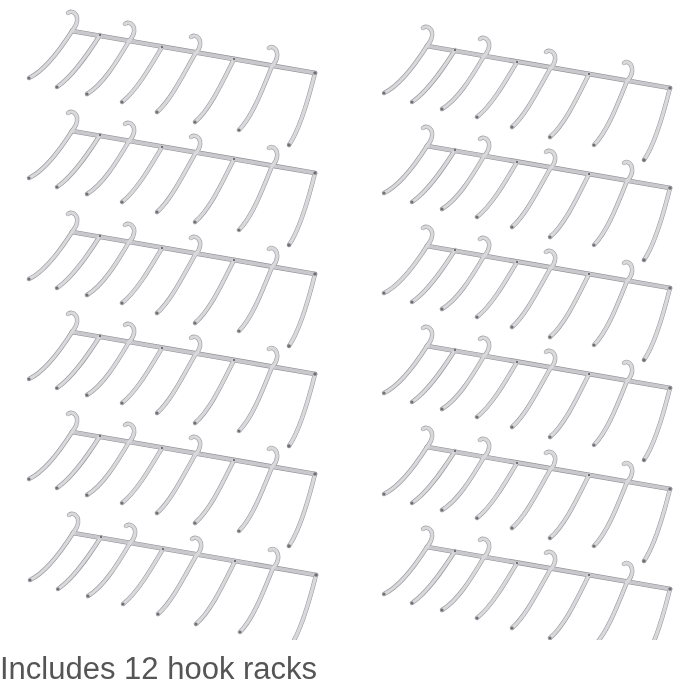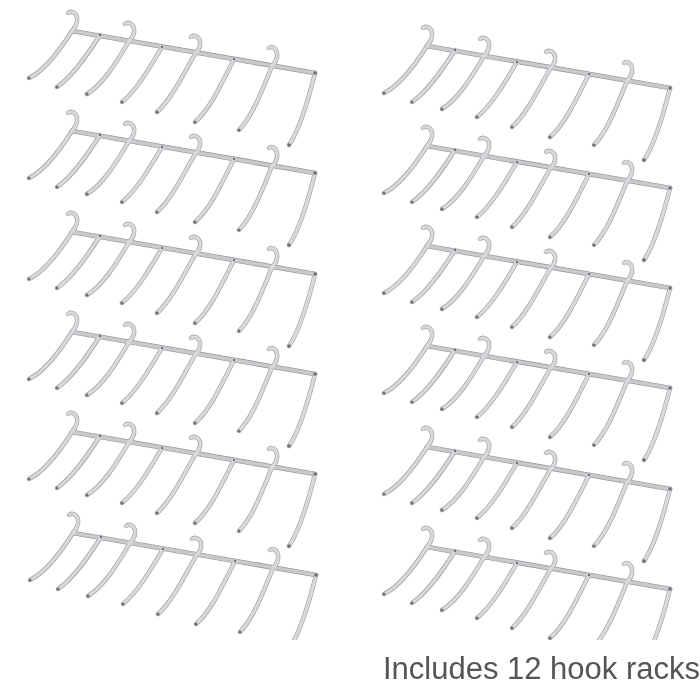--- a/index.html
+++ b/index.html
@@ -1,20 +1,20 @@
 <!DOCTYPE html>
 <html><head>
 <meta charset="utf-8">
 <style>
   html, body { margin: 0; padding: 0; background: #ffffff; }
   body { width: 700px; height: 700px; position: relative; overflow: hidden; }
   #product-image { position: absolute; left: 0; top: 0; width: 700px; height: 640px; }
   #caption {
     position: absolute; left: 0; top: 640px; width: 700px; height: 60px;
-    text-align: right; line-height: 58px;
+    text-align: left; line-height: 58px;
     font-family: "Liberation Sans", sans-serif; font-size: 31px;
     color: #555555; letter-spacing: 0px;
   }
   .wire { fill: none; stroke: #d9d9dc; stroke-width: 3.2; stroke-linecap: round; stroke-linejoin: round; }
   .wire-shade { fill: none; stroke: #9b9ba0; stroke-width: 4.4; stroke-linecap: round; stroke-linejoin: round; }
   .bar { fill: none; stroke: #c9c9cd; stroke-width: 3.6; stroke-linecap: round; }
   .bar-shade { fill: none; stroke: #8f8f95; stroke-width: 4.8; stroke-linecap: round; }
   .tip { fill: #6f6f75; }
 </style>
 </head>

